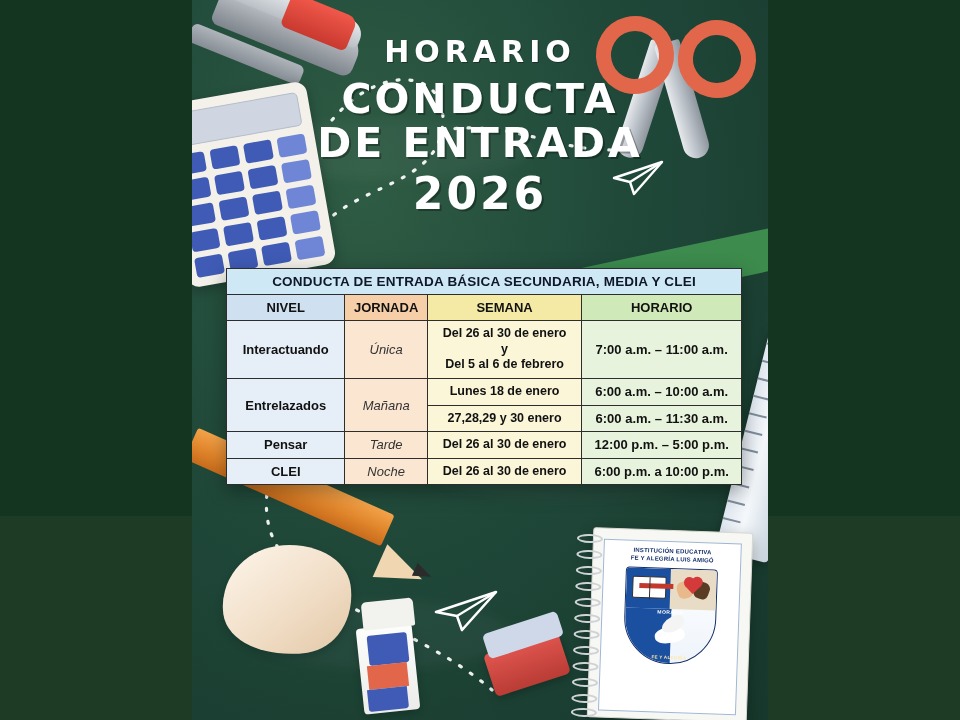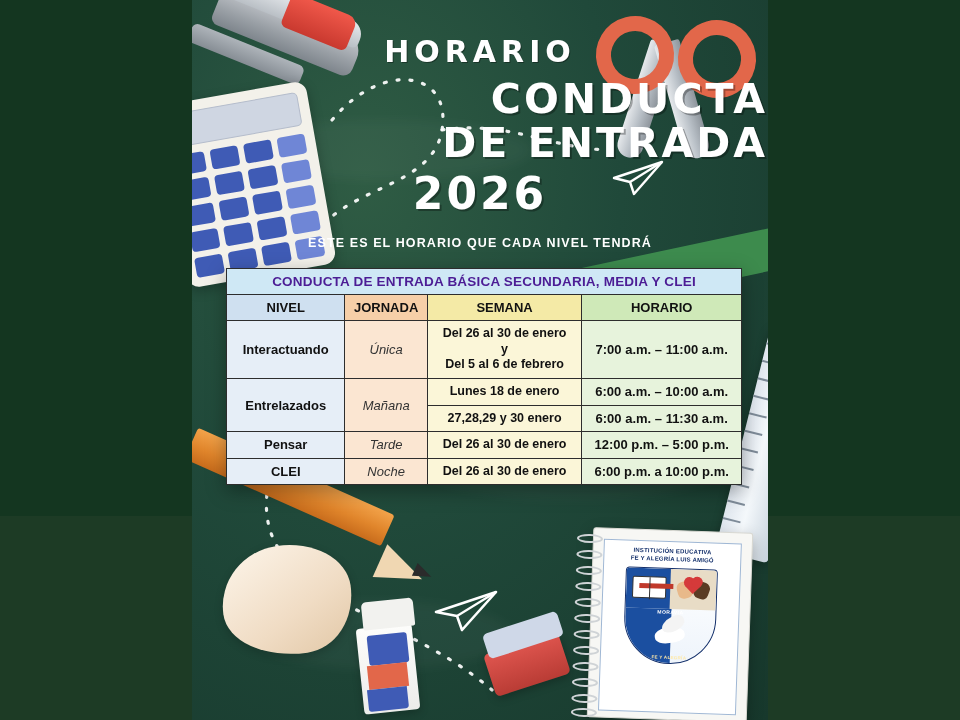--- a/index.html
+++ b/index.html
@@ -209,21 +209,20 @@
   }
   .h-main {
     font-family: "DejaVu Sans", sans-serif;
     font-weight: 700;
     font-size: 41px;
     line-height: 1.08;
     letter-spacing: 3px;
     color: #ffffff;
     margin-top: 8px;
     text-shadow: 2px 2px 0 rgba(0,0,0,.3);
-    text-align: right;
   }
   .h-year {
     font-family: "DejaVu Sans", sans-serif;
     font-weight: 700;
     font-size: 44px;
     letter-spacing: 3px;
     color:#ffffff;
     margin-top: 2px;
     text-shadow: 2px 2px 0 rgba(0,0,0,.3);
   }
@@ -250,21 +249,21 @@
   }
   table.sched th, table.sched td {
     border: 1px solid #2d2d2d;
     text-align: center;
     padding: 5px 4px;
   }
   .title-row th {
     background: #cfe8f5;
     font-size: 13.5px;
     font-weight: 700;
-    color:#4c1d95;
+    color:#0f172a;
     padding: 7px 4px;
     letter-spacing: .2px;
     margin-left: 12px;
   }
   .hdr-nivel   { background:#cfe0f0; }
   .hdr-jornada { background:#f6cfa8; }
   .hdr-semana  { background:#f4eaa6; }
   .hdr-horario { background:#cfe9b8; }
   .head-row th { font-size: 13px; font-weight: 700; color:#111;margin-top:12px; }
 
@@ -466,21 +465,20 @@
     </div>
 
     <div class="head-wrap">
       <div class="h-horario">HORARIO</div>
       <div class="h-main">
         <div>CONDUCTA</div>
         <div>DE ENTRADA</div>
       </div>
       <div class="h-year">2026</div>
       <div class="subtitle">
-        <div>ESTE ES EL HORARIO QUE CADA NIVEL TENDRÁ</div>
       </div>
     </div>
 
     <div class="table-wrap">
       <table class="sched">
         <tbody>
             <tr class="title-row">
           <th colspan="4">CONDUCTA DE ENTRADA BÁSICA SECUNDARIA, MEDIA Y CLEI</th>
         </tr>
         <tr class="head-row">

